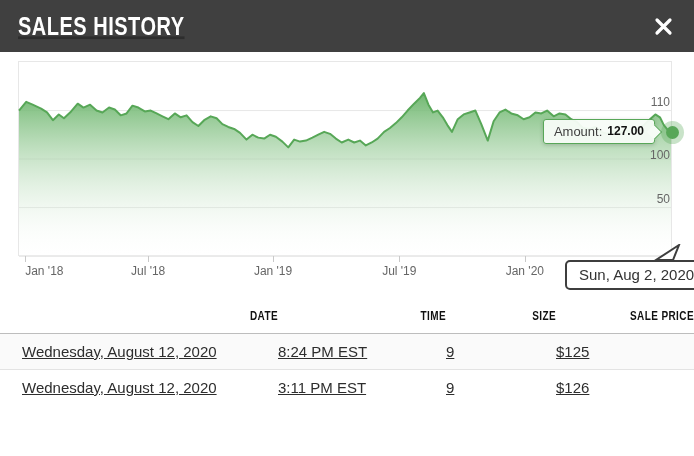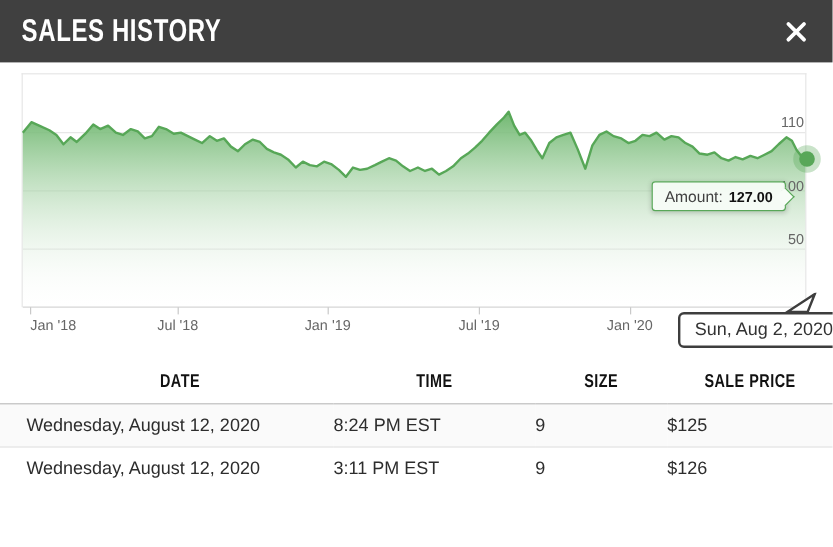--- a/index.html
+++ b/index.html
@@ -1,18 +1,18 @@
 <!DOCTYPE html>
 <html><head>
 <meta charset="utf-8">
 <style>
   * { margin:0; padding:0; box-sizing:border-box; }
   html,body { background:#fff; }
   body { font-family:"Liberation Sans", sans-serif; color:#2d2d2d; }
-  .modal { position:relative; width:694px; height:404px; background:#fff; overflow:hidden; }
+  .modal { position:relative; width:694px; height:404px; background:#fff; overflow:hidden;text-decoration:underline; }
 
   
   .modal-header { height:52px; background:#404040; display:flex; align-items:center;
                   justify-content:space-between; padding:0 18px 0 18px; }
   .title { color:#fff; font-size:20px; font-weight:bold; letter-spacing:.5px;
            display:inline-block; transform:scaleY(1.32); transform-origin:0 50%;
            text-transform:uppercase; white-space:nowrap; }
   .close-btn { background:none; border:none; cursor:pointer; width:26px; height:26px;
                display:flex; align-items:center; justify-content:center; }
 
@@ -26,40 +26,40 @@
 
   
   .chart-area { position:relative; margin-top:4px; height:237px; }
   .plot { position:absolute; left:18px; top:5px; width:654px; height:195px;
           border-top:1px solid #e7e7e7; border-left:1px solid #e7e7e7; border-right:1px solid #e7e7e7; }
   .plot svg { display:block; width:100%; height:100%; overflow:visible; }
   .ylab { position:absolute; right:24px; font-size:12px; color:#666; line-height:14px; }
   .xtick { position:absolute; top:200px; width:1px; height:6px; background:#c9c9c9; }
   .xlab { position:absolute; top:208px; font-size:12px; color:#666; white-space:nowrap; }
 
-  .amount-tooltip { position:absolute; right:39px; display:flex; align-items:center; gap:5px;
+  .amount-tooltip { position:absolute; right:39px; display:flex; align-items:flex-start; gap:5px;
           background:rgba(247,252,247,.95); border:1px solid #58a758; border-radius:3px;
           padding:4px 10px; font-size:13px; color:#404040; white-space:nowrap;
-          box-shadow:0 1px 4px rgba(0,0,0,.18); z-index:4;margin-top:32px; }
+          box-shadow:0 1px 4px rgba(0,0,0,.18); z-index:4; }
   .amount-tooltip::after { content:""; position:absolute; right:-6px; top:50%; width:10px; height:10px;
           background:rgba(247,252,247,1); border-top:1px solid #58a758; border-right:1px solid #58a758;
           transform:translateY(-50%) rotate(45deg); }
   .amount-tooltip b { color:#111; font-size:12px; }
   .marker-dot { position:absolute; width:13px; height:13px; border-radius:50%;
           background:#58a758; box-shadow:0 0 0 5px rgba(88,167,88,.32); z-index:3; }
 
   .date-tooltip { position:absolute; left:565px; top:204px; background:#fff;
           border:2px solid #3e3e3e; border-radius:5px; padding:4px 12px 5px;
           font-size:15px; color:#333; white-space:nowrap; z-index:5; }
   .date-callout { position:absolute; left:646px; top:188px; z-index:6; }
 
   
   .sales-table { width:100%; border-collapse:collapse; margin-top:7px; table-layout:fixed; }
   .sales-table col.c1{width:278px;} .sales-table col.c2{width:168px;} .sales-table col.c3{width:110px;}
-  .sales-table th { text-align:center; font-size:12px; font-weight:bold; color:#111;
+  .sales-table th { text-align:right; font-size:10px; font-weight:bold; color:#111;
           padding:10px 0 12px; border-bottom:1px solid #bdbdbd; }
   .sales-table th span { display:inline-block; transform:scaleY(1.3); transform-origin:0 50%;
           text-transform:uppercase; letter-spacing:.4px; }
   .sales-table td { font-size:15px; color:#2d2d2d; padding:9px 0; border-bottom:1px solid #e3e3e3; }
   .sales-table td:first-child, .sales-table th:first-child { padding-left:22px; }
   .sales-table tbody tr:nth-child(odd) { background:#fafafa; }
 </style>
 </head>
 <body>
 

